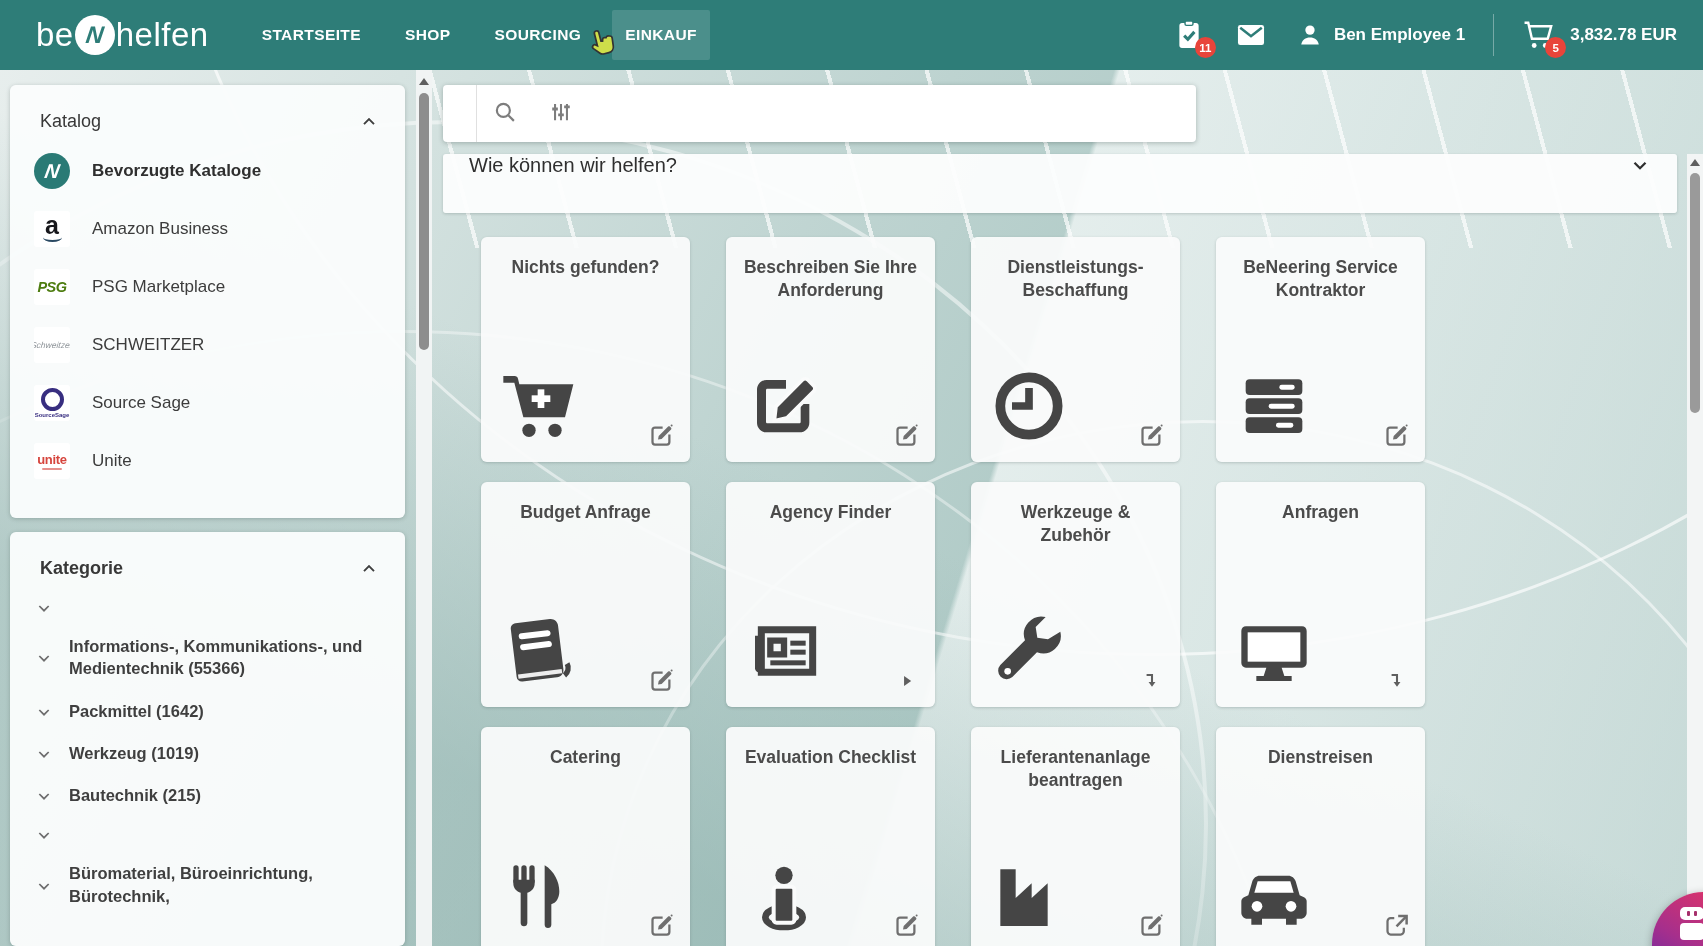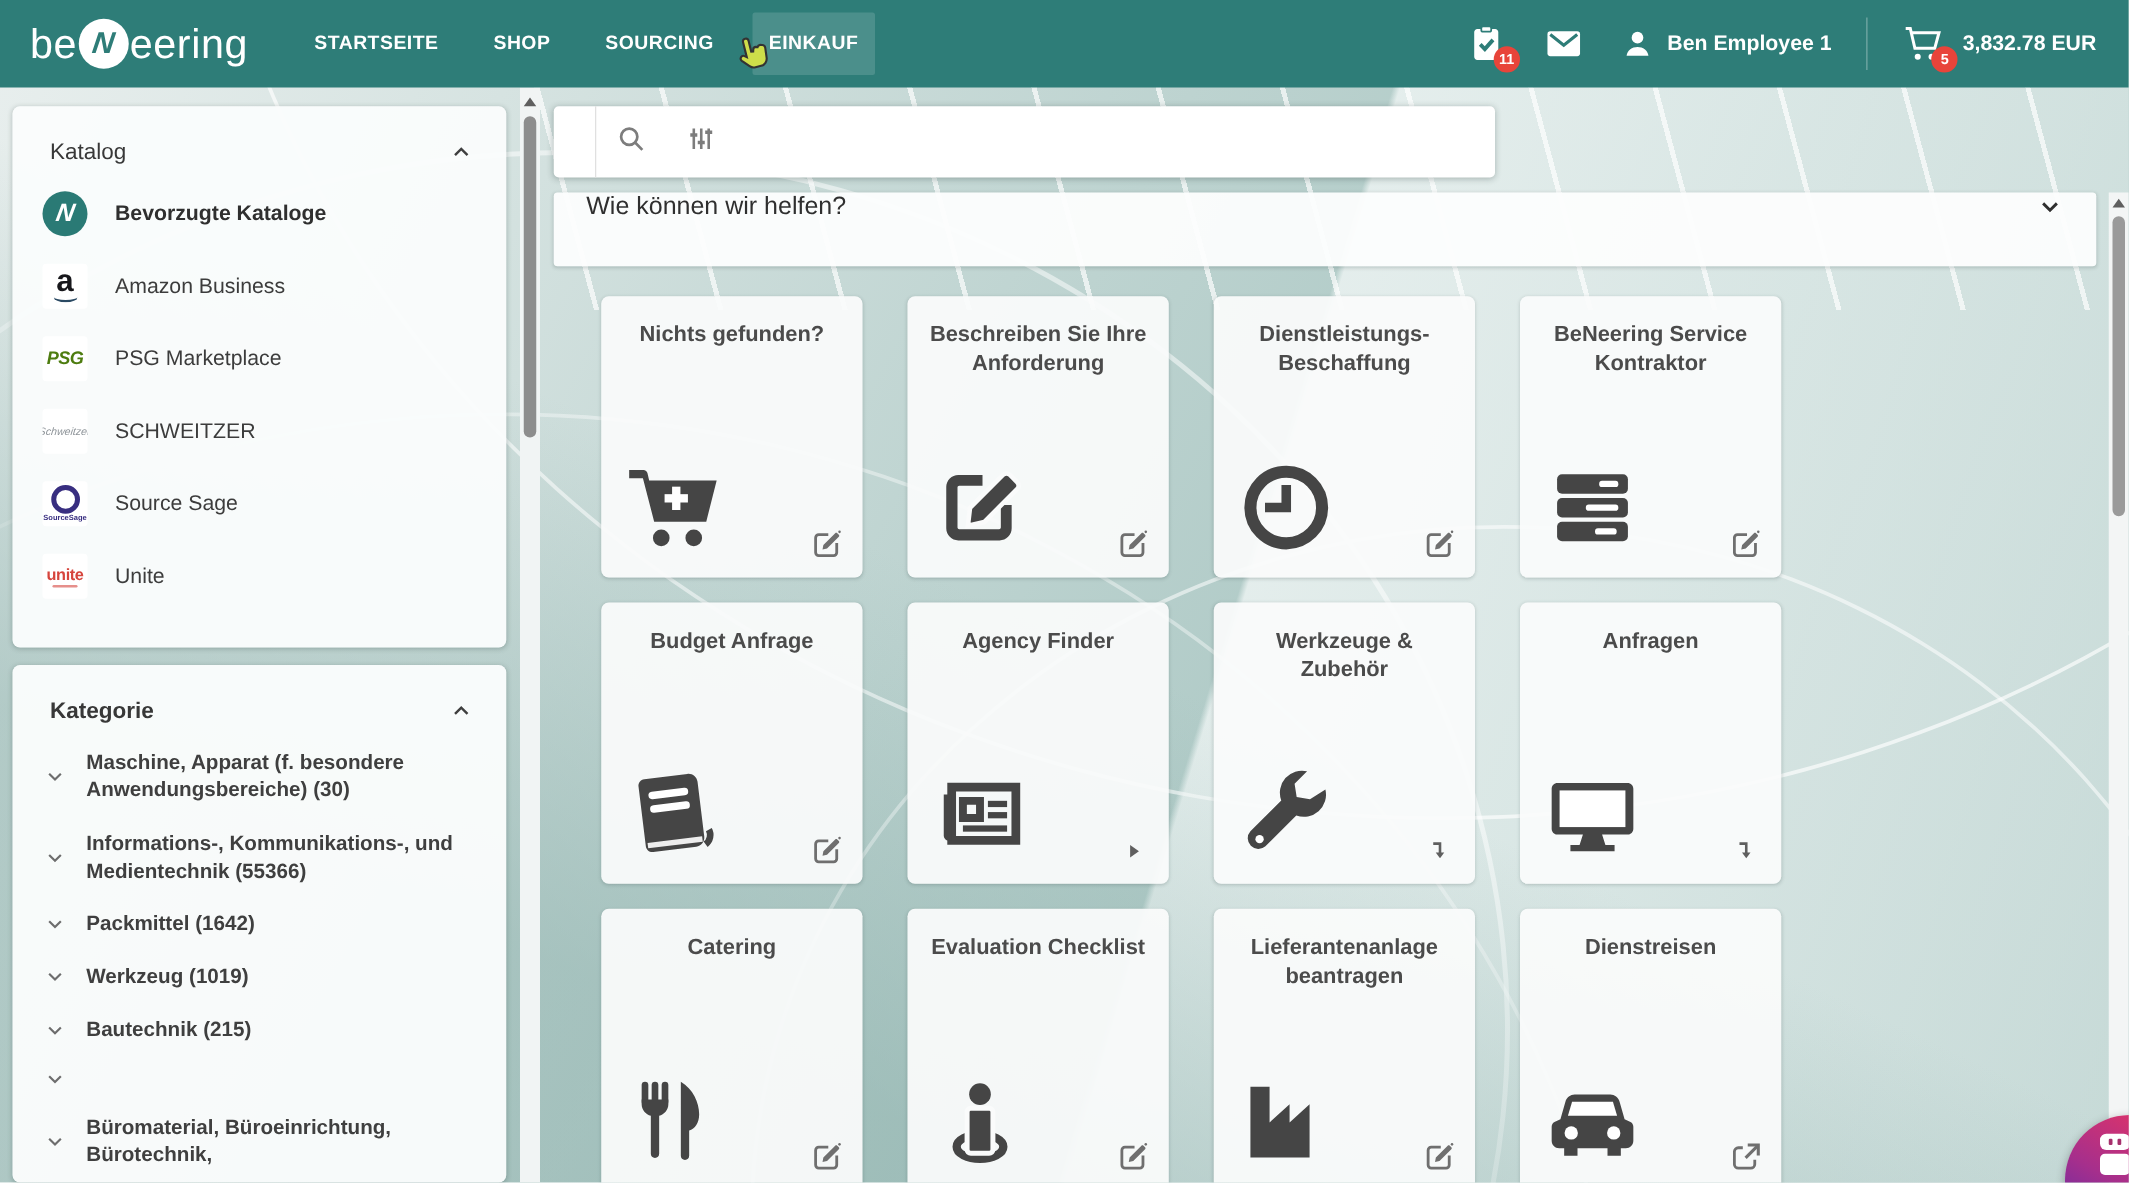--- a/index.html
+++ b/index.html
@@ -18,21 +18,21 @@
     background:repeating-linear-gradient(75deg,rgba(255,255,255,0) 0 92px,rgba(255,255,255,.8) 92px 96px);opacity:.85;}
   .curve{position:absolute;border-radius:50%;border:3px solid rgba(255,255,255,.5);}
   .c1{width:1500px;height:1400px;left:-300px;top:120px;border-width:4px;}
   .c2{width:2000px;height:1800px;left:150px;top:-1150px;border-color:rgba(255,255,255,.65);}
   .c3{width:1800px;height:1700px;left:-500px;top:330px;border-color:rgba(255,255,255,.4);}
   .c4{width:1200px;height:1100px;left:600px;top:420px;border-color:rgba(255,255,255,.55);}
 
   
   .navbar{position:absolute;left:0;top:0;width:1703px;height:70px;background:#2e7d78;
     display:flex;align-items:center;z-index:20;color:#fff;}
-  .logo{display:flex;align-items:center;margin-left:24px;font-size:33px;font-weight:300;letter-spacing:.5px;cursor:pointer;}
+  .logo{display:flex;align-items:center;margin-left:36px;font-size:33px;font-weight:300;letter-spacing:.5px;cursor:pointer;}
   .logo-circle{display:inline-flex;align-items:center;justify-content:center;width:40px;height:40px;
     border-radius:50%;background:#fff;margin:0 1px;}
   .logo-circle span{color:#2e7d78;font-weight:700;font-style:italic;font-size:24px;transform:skewX(-8deg);}
   .menu{display:flex;margin-left:40px;gap:18px;}
   .menu-item{font-size:15.5px;font-weight:700;letter-spacing:.4px;padding:16px 13px;border-radius:2px;cursor:pointer;}
   .menu-item.active{background:rgba(255,255,255,.14);}
   .nav-right{margin-left:auto;display:flex;align-items:center;margin-right:26px;gap:28px;font-weight:700;font-size:17px;}
   .nav-ic{position:relative;width:34px;height:34px;cursor:pointer;}
   .nav-ic svg{width:100%;height:100%;}
   .badge{position:absolute;right:-10px;bottom:-6px;min-width:21px;height:21px;border-radius:11px;
@@ -123,21 +123,21 @@
   <div class="bg-stripes"></div>
   <div class="bg-dark"></div>
 </div>
 
 <header class="navbar">
   <div class="logo">
     <span>be</span>
     <span class="logo-circle">
         <span>N</span>
       </span>
-    <span>eering</span>
+    <span>helfen</span>
   </div>
   <nav class="menu" id="main-menu">
       <div class="menu-item">STARTSEITE</div>
       <div class="menu-item">SHOP</div>
       <div class="menu-item">SOURCING</div>
       <div class="menu-item active">EINKAUF</div>
     </nav>
   <div class="nav-right">
     <div class="nav-ic">
       <span id="ic-clipboard"><svg viewBox="0 0 24 24">
@@ -232,21 +232,20 @@
     <span class="card-title">Kategorie</span>
     <span class="chev"><svg viewBox="0 0 24 24">
           <path d="m6 14.5 6-6 6 6" fill="none" stroke="currentColor" stroke-width="2.3"></path>
         </svg></span>
   </div>
   <div id="kategorie-list">
       <div class="cat-item">
         <span class="cat-chev"><svg viewBox="0 0 24 24">
             <path d="m5 9 7 7 7-7" fill="none" stroke="currentColor" stroke-width="2.6"></path>
           </svg></span>
-        <span>Maschine, Apparat (f. besondere Anwendungsbereiche) (30)</span>
       </div>
       <div class="cat-item">
         <span class="cat-chev"><svg viewBox="0 0 24 24">
             <path d="m5 9 7 7 7-7" fill="none" stroke="currentColor" stroke-width="2.6"></path>
           </svg></span>
         <span>Informations-, Kommunikations-, und Medientechnik (55366)</span>
       </div>
       <div class="cat-item">
         <span class="cat-chev"><svg viewBox="0 0 24 24">
             <path d="m5 9 7 7 7-7" fill="none" stroke="currentColor" stroke-width="2.6"></path>

